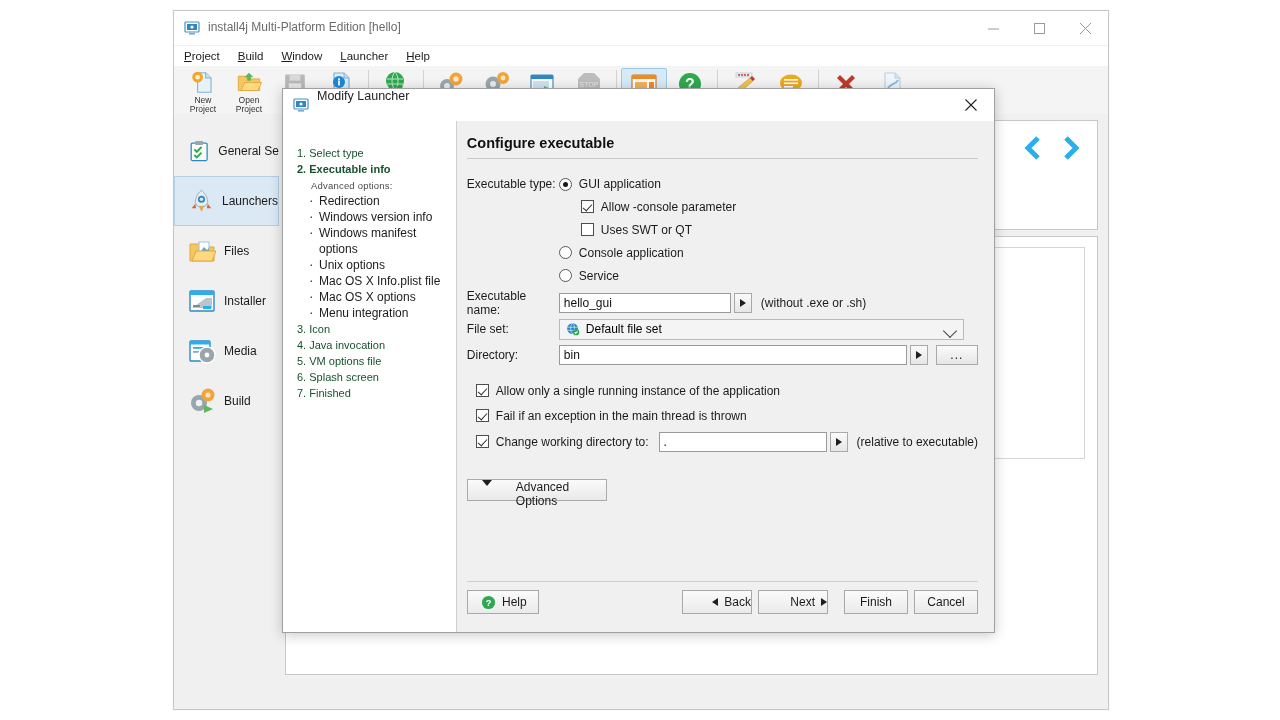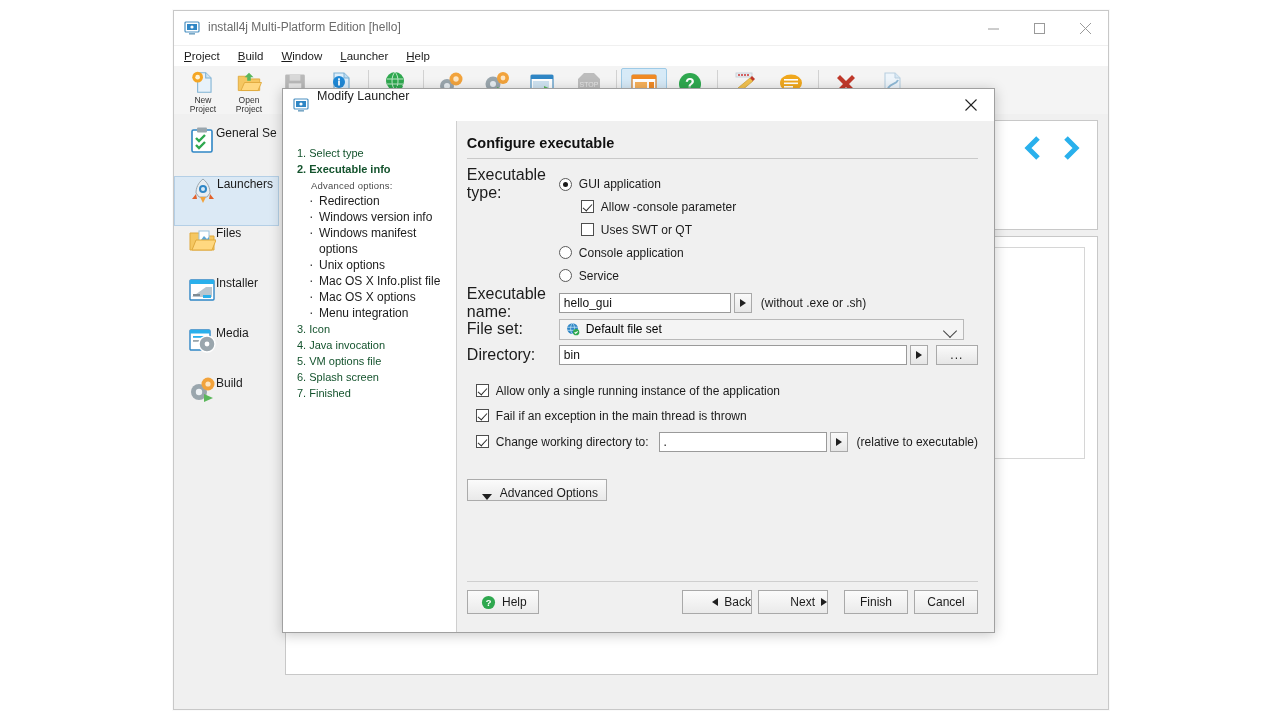--- a/index.html
+++ b/index.html
@@ -35,21 +35,21 @@
   .tbtn{width:46px;height:46px;display:flex;flex-direction:column;align-items:center;justify-content:flex-start;padding-top:2px;box-sizing:border-box;}
   .tbtn.sel{background:#d7eaf7;border:1px solid #9ecae6;border-radius:2px;}
   .tbtn .lbl{font-size:8.5px;line-height:9px;text-align:center;color:#333;margin-top:1px;}
   .tbtn.dis .lbl{color:#b3b3b3;}
   .tsep{width:1px;height:40px;background:#d2d2d2;margin:2px 4px 0 4px;}
   .ico{width:28px;height:28px;display:block;}
 
   
   .appbody{position:absolute;left:0;right:0;top:103px;bottom:28px;display:flex;background:#f0f0f0;}
   .navcol{width:105px;background:#f0f0f0;padding-top:12px;box-sizing:border-box;}
-  .navitem{height:50px;display:flex;gap:0;padding-left:14px;box-sizing:border-box;margin-bottom:0;}
+  .navitem{height:50px;display:flex;align-items:center;gap:8px;padding-left:14px;box-sizing:border-box;margin-bottom:0;}
   .navitem.active{background:#dbe9f5;border:1px solid #b4cfe6;}
   .navitem .nlabel{font-size:12px;color:#1b1b1b;white-space:nowrap;}
   .content{flex:1;position:relative;padding:6px 10px 6px 6px;box-sizing:border-box;background:#f0f0f0;}
   .watermark{position:absolute;left:130px;bottom:16px;font-size:86px;font-weight:bold;color:#ebebeb;letter-spacing:-3px;user-select:none;}
   .panel{background:#ffffff;border:1px solid #c8c8c8;box-sizing:border-box;position:absolute;}
   .panel-top{left:6px;right:10px;top:6px;height:110px;}
   .panel-bottom{left:6px;right:10px;top:122px;bottom:6px;}
   .navarrows{position:absolute;right:14px;top:14px;display:flex;gap:10px;}
   .chev{width:26px;height:26px;}
   .panel-top .runtext{position:absolute;left:20px;top:58px;font-size:12px;color:#333;}
@@ -81,36 +81,36 @@
   .adv-label{font-size:9.5px;color:#4a4a4a;margin:3px 0 2px 14px;letter-spacing:.2px;}
   .sub{font-size:12px;color:#1b1b1b;line-height:16px;margin-left:22px;position:relative;}
   .sub:before{content:"\00B7";position:absolute;left:-10px;top:-1px;font-size:14px;color:#444;}
   .steps-tail .step{margin-top:0;}
 
   .dlg-main{flex:1;position:relative;background:#f0f0f0;padding:14px 16px 0 10px;box-sizing:border-box;}
   .dlg-h1{font-size:14.5px;font-weight:bold;color:#111;margin:0 0 7px 0;}
   .hr{height:1px;background:#c9c9c9;margin:0 0 14px 0;}
 
   .row{display:flex;align-items:center;margin-bottom:0;}
-  .lbl-col{width:92px;font-size:16px;color:#1b1b1b;flex:none;}
+  .lbl-col{width:92px;font-size:12px;color:#1b1b1b;flex:none;}
   .radio{width:13px;height:13px;border:1px solid #5a5a5a;border-radius:50%;background:#fff;box-sizing:border-box;position:relative;flex:none;}
   .radio.on:after{content:"";position:absolute;left:3px;top:3px;width:5px;height:5px;border-radius:50%;background:#1b1b1b;}
   .cbox{width:13px;height:13px;border:1px solid #4d4d4d;background:#fff;box-sizing:border-box;position:relative;flex:none;}
   .cbox.on:after{content:"";position:absolute;left:3.5px;top:0.5px;width:4px;height:8px;border:solid #2b2b2b;border-width:0 1.7px 1.7px 0;transform:rotate(42deg);}
   .optlbl{font-size:12px;color:#1b1b1b;margin-left:7px;white-space:nowrap;}
 
   .tfield{height:20px;background:#fff;border:1px solid #9a9a9a;box-sizing:border-box;display:flex;align-items:center;padding:0 4px;font-size:12px;color:#111;}
   .arrowbtn{width:18px;height:20px;background:linear-gradient(#fafafa,#e6e6e6);border:1px solid #a9a9a9;box-sizing:border-box;display:flex;align-items:center;justify-content:center;margin-left:3px;flex:none;}
   .arrowbtn .tri{width:0;height:0;border-left:6px solid #1f1f1f;border-top:4.5px solid transparent;border-bottom:4.5px solid transparent;}
   .dotsbtn{width:42px;height:20px;background:linear-gradient(#fafafa,#e6e6e6);border:1px solid #a9a9a9;box-sizing:border-box;display:flex;align-items:center;justify-content:center;font-size:12px;color:#222;margin-left:8px;letter-spacing:1px;flex:none;}
   .combo{height:21px;background:#f4f4f4;border:1px solid #b9b9b9;box-sizing:border-box;display:flex;align-items:center;padding:0 6px;font-size:12px;position:relative;}
   .combo .chevdown{position:absolute;right:8px;top:6px;width:9px;height:9px;border:solid #444;border-width:0 1.4px 1.4px 0;transform:rotate(45deg);}
   .note{font-size:12px;color:#1b1b1b;margin-left:9px;white-space:nowrap;}
 
-  .advbtn{margin-top:24px;width:140px;height:22px;background:linear-gradient(#fbfbfb,#e9e9e9);border:1px solid #ababab;box-sizing:border-box;display:flex;align-items:flex-end;gap:8px;padding-left:14px;font-size:12px;color:#1b1b1b;}
+  .advbtn{margin-top:24px;width:140px;height:22px;background:linear-gradient(#fbfbfb,#e9e9e9);border:1px solid #ababab;box-sizing:border-box;display:flex;align-items:flex-start;gap:24px;padding-left:14px;font-size:12px;color:#1b1b1b;}
   .advbtn .tri-d{width:0;height:0;border-top:6px solid #1f1f1f;border-left:5px solid transparent;border-right:5px solid transparent;}
 
   .dlg-foot{position:absolute;left:10px;right:16px;bottom:10px;height:40px;border-top:1px solid #cfcfcf;display:flex;align-items:center;}
   .btn{height:24px;background:linear-gradient(#fbfbfb,#eaeaea);border:1px solid #a9a9a9;box-sizing:border-box;display:flex;align-items:center;justify-content:center;gap:6px;font-size:12px;color:#1b1b1b;}
   .btn.help{width:72px;padding-left:2px;}
   .btn.nav{width:70px;justify-content:flex-end;}
   .btn.fin{width:64px;}
   .tri-l{width:0;height:0;border-right:6px solid #1f1f1f;border-top:4.5px solid transparent;border-bottom:4.5px solid transparent;}
   .tri-r{width:0;height:0;border-left:6px solid #1f1f1f;border-top:4.5px solid transparent;border-bottom:4.5px solid transparent;}
   .spacer{flex:1;}

